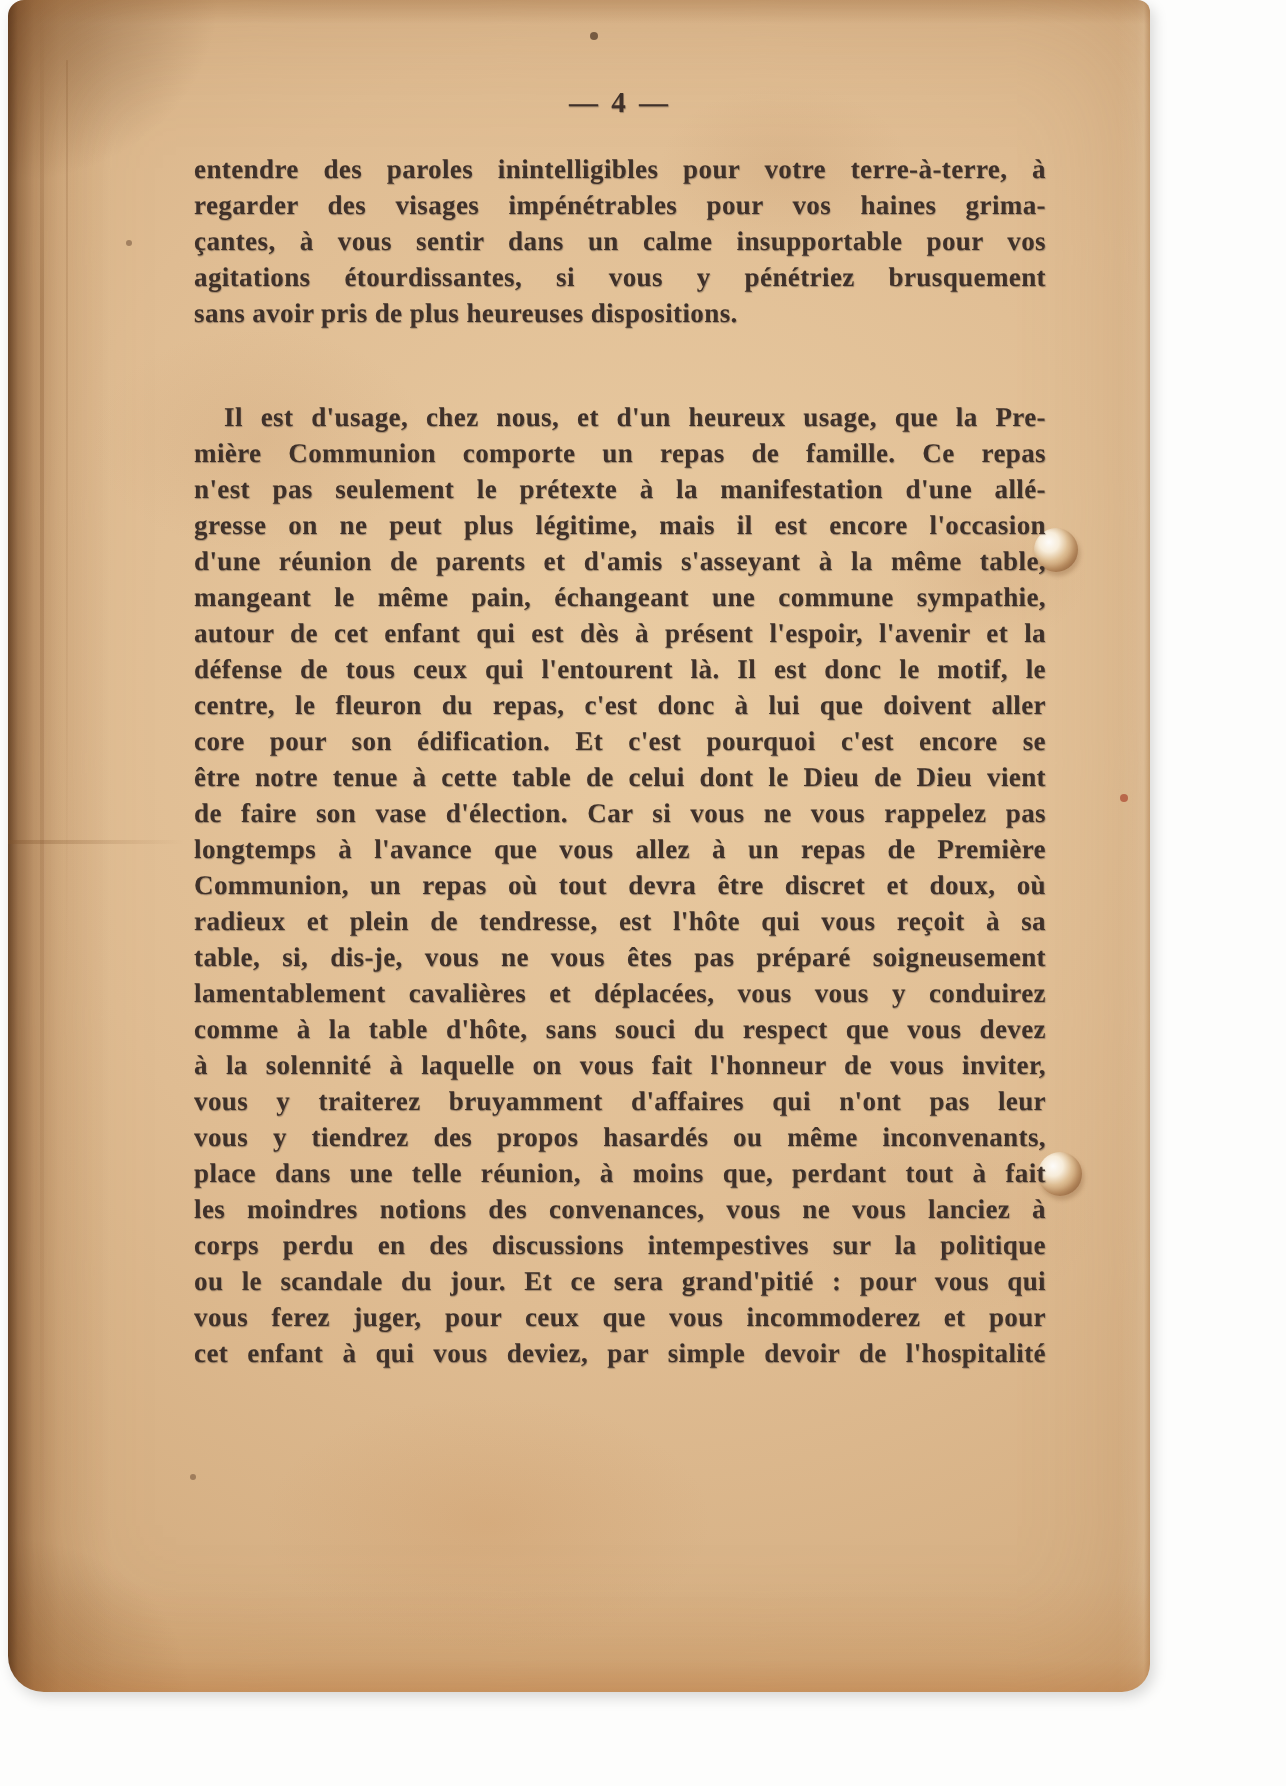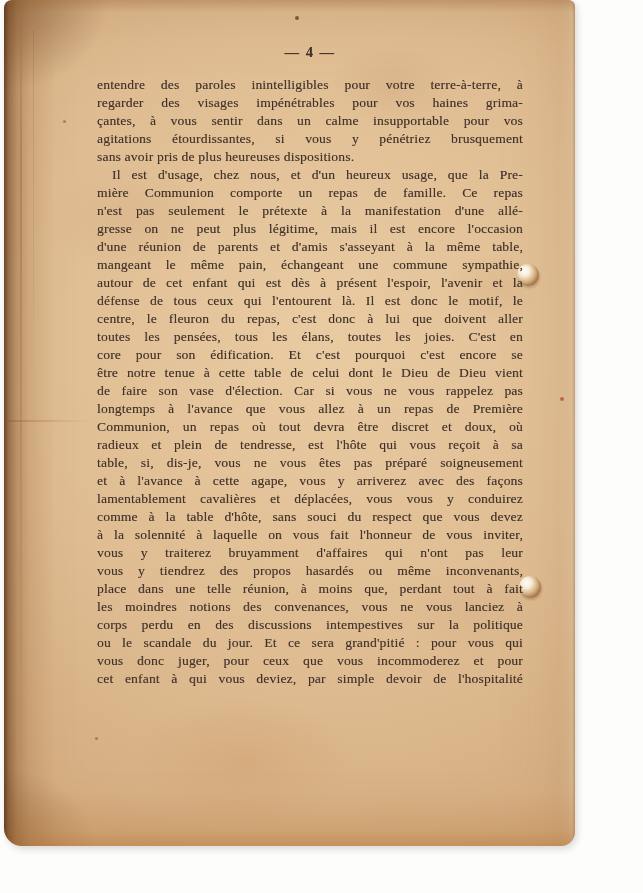--- a/index.html
+++ b/index.html
@@ -64,23 +64,23 @@
     text-shadow: .3px .3px .5px rgba(63,49,42,.40);
   }
   .pageno {
     text-align: center;
     font-weight: bold;
     font-size: 14.5px;
     line-height: 16px;
     letter-spacing: 1.5px;
     margin-bottom: 16px;
   }
-  .line { text-align: justify; text-align-last: justify; }
+  .line { text-align: justify; text-align-last: justify; font-weight: bold; }
   .para-end { text-align-last: left; }
-  .indent { text-indent: 15px; }
+  .indent { text-indent: 15px; margin-top: 34px; }
   .bump {
     position: absolute;
     width: 22px; height: 22px; border-radius: 50%;
     background:
       radial-gradient(circle at 34% 32%, rgba(255,255,255,.95) 0%, rgba(250,242,226,.9) 24%, rgba(223,192,150,.9) 45%, rgba(198,154,107,.9) 66%, rgba(167,120,78,.85) 82%, rgba(167,120,78,0) 88%);
     box-shadow: inset -2px -2px 3px rgba(120,75,40,.35), 1px 2px 2px rgba(120,75,40,.28);
   }
   .bump1 { left: 513px; top: 264px; }
   .bump2 { left: 515px; top: 576px; }
   .speck { position: absolute; border-radius: 50%; }
@@ -113,35 +113,33 @@
       <div class="line para-end">sans avoir pris de plus heureuses dispositions.</div>
       <div class="line indent">Il est d'usage, chez nous, et d'un heureux usage, que la Pre-</div>
       <div class="line">mière Communion comporte un repas de famille. Ce repas</div>
       <div class="line">n'est pas seulement le prétexte à la manifestation d'une allé-</div>
       <div class="line">gresse on ne peut plus légitime, mais il est encore l'occasion</div>
       <div class="line">d'une réunion de parents et d'amis s'asseyant à la même table,</div>
       <div class="line">mangeant le même pain, échangeant une commune sympathie,</div>
       <div class="line">autour de cet enfant qui est dès à présent l'espoir, l'avenir et la</div>
       <div class="line">défense de tous ceux qui l'entourent là. Il est donc le motif, le</div>
       <div class="line">centre, le fleuron du repas, c'est donc à lui que doivent aller</div>
-      <div class="line">toutes les pensées, tous les élans, toutes les joies. C'est en</div>
       <div class="line">core pour son édification. Et c'est pourquoi c'est encore se</div>
       <div class="line">être notre tenue à cette table de celui dont le Dieu de Dieu vient</div>
       <div class="line">de faire son vase d'élection. Car si vous ne vous rappelez pas</div>
       <div class="line">longtemps à l'avance que vous allez à un repas de Première</div>
       <div class="line">Communion, un repas où tout devra être discret et doux, où</div>
       <div class="line">radieux et plein de tendresse, est l'hôte qui vous reçoit à sa</div>
       <div class="line">table, si, dis-je, vous ne vous êtes pas préparé soigneusement</div>
-      <div class="line">et à l'avance à cette agape, vous y arriverez avec des façons</div>
       <div class="line">lamentablement cavalières et déplacées, vous vous y conduirez</div>
       <div class="line">comme à la table d'hôte, sans souci du respect que vous devez</div>
       <div class="line">à la solennité à laquelle on vous fait l'honneur de vous inviter,</div>
       <div class="line">vous y traiterez bruyamment d'affaires qui n'ont pas leur</div>
       <div class="line">vous y tiendrez des propos hasardés ou même inconvenants,</div>
       <div class="line">place dans une telle réunion, à moins que, perdant tout à fait</div>
       <div class="line">les moindres notions des convenances, vous ne vous lanciez à</div>
       <div class="line">corps perdu en des discussions intempestives sur la politique</div>
       <div class="line">ou le scandale du jour. Et ce sera grand'pitié : pour vous qui</div>
-      <div class="line">vous donc juger, pour ceux que vous incommoderez et pour</div>
+      <div class="line">vous ferez juger, pour ceux que vous incommoderez et pour</div>
       <div class="line">cet enfant à qui vous deviez, par simple devoir de l'hospitalité</div>
     </div>
   </div>
 </div>
 
 </body></html>

